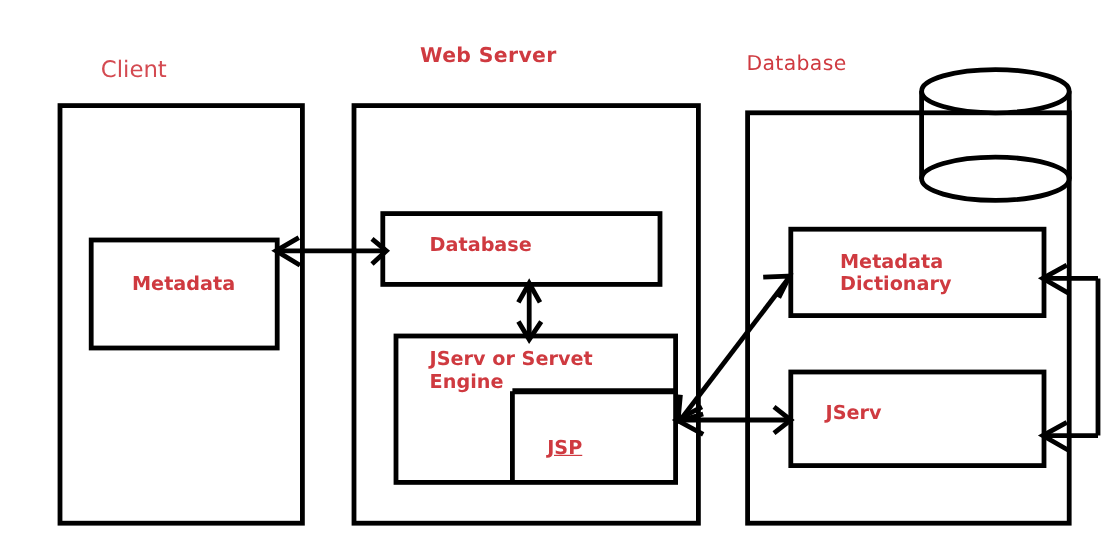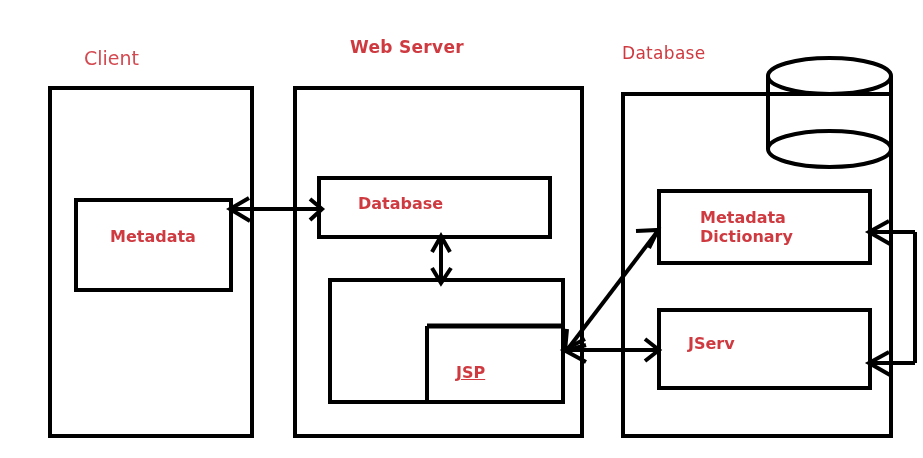--- a/index.html
+++ b/index.html
@@ -189,20 +189,22 @@
   <div class="group-label label-client">Client</div>
 
   <div class="group-label label-webserver">Web Server</div>
 
   <div class="group-label label-database">Database</div>
 
   <div class="box-label lbl-browser">Metadata</div>
 
   <div class="box-label lbl-listener">Database</div>
 
+  <div class="box-label lbl-jserv">JServ or Servet
+Engine</div>
 
   <div class="box-label lbl-jsp">JSP</div>
 
   <div class="box-label lbl-metadata">Metadata
 Dictionary</div>
 
   <div class="box-label lbl-data">JServ</div>
 
 </div>
 

